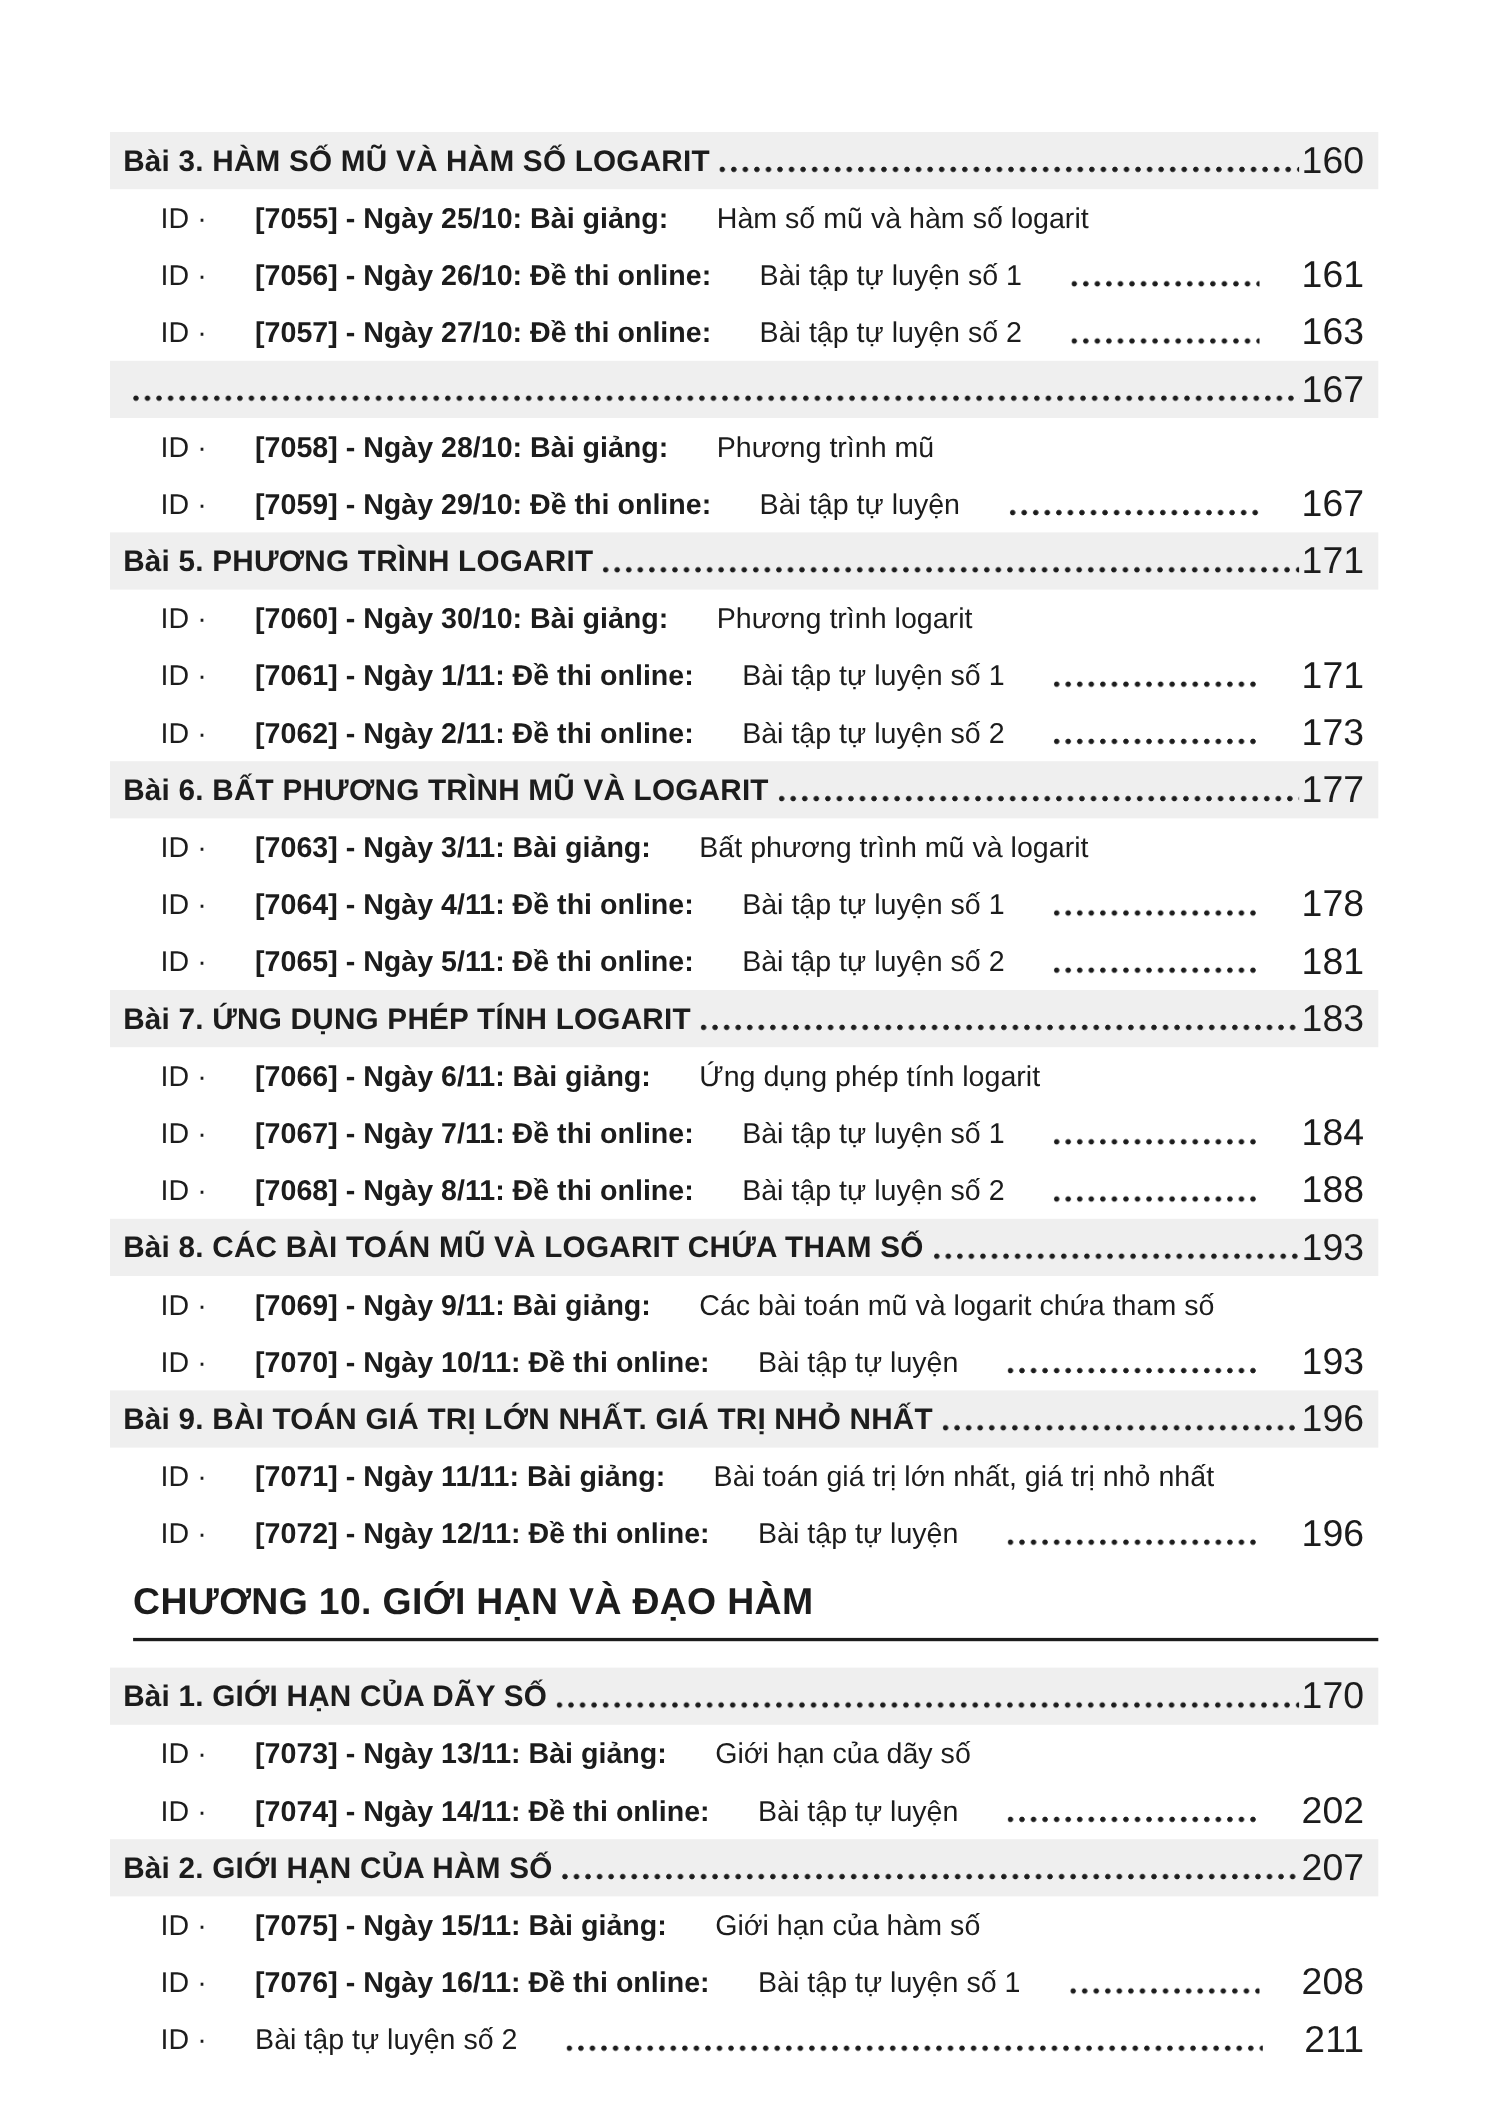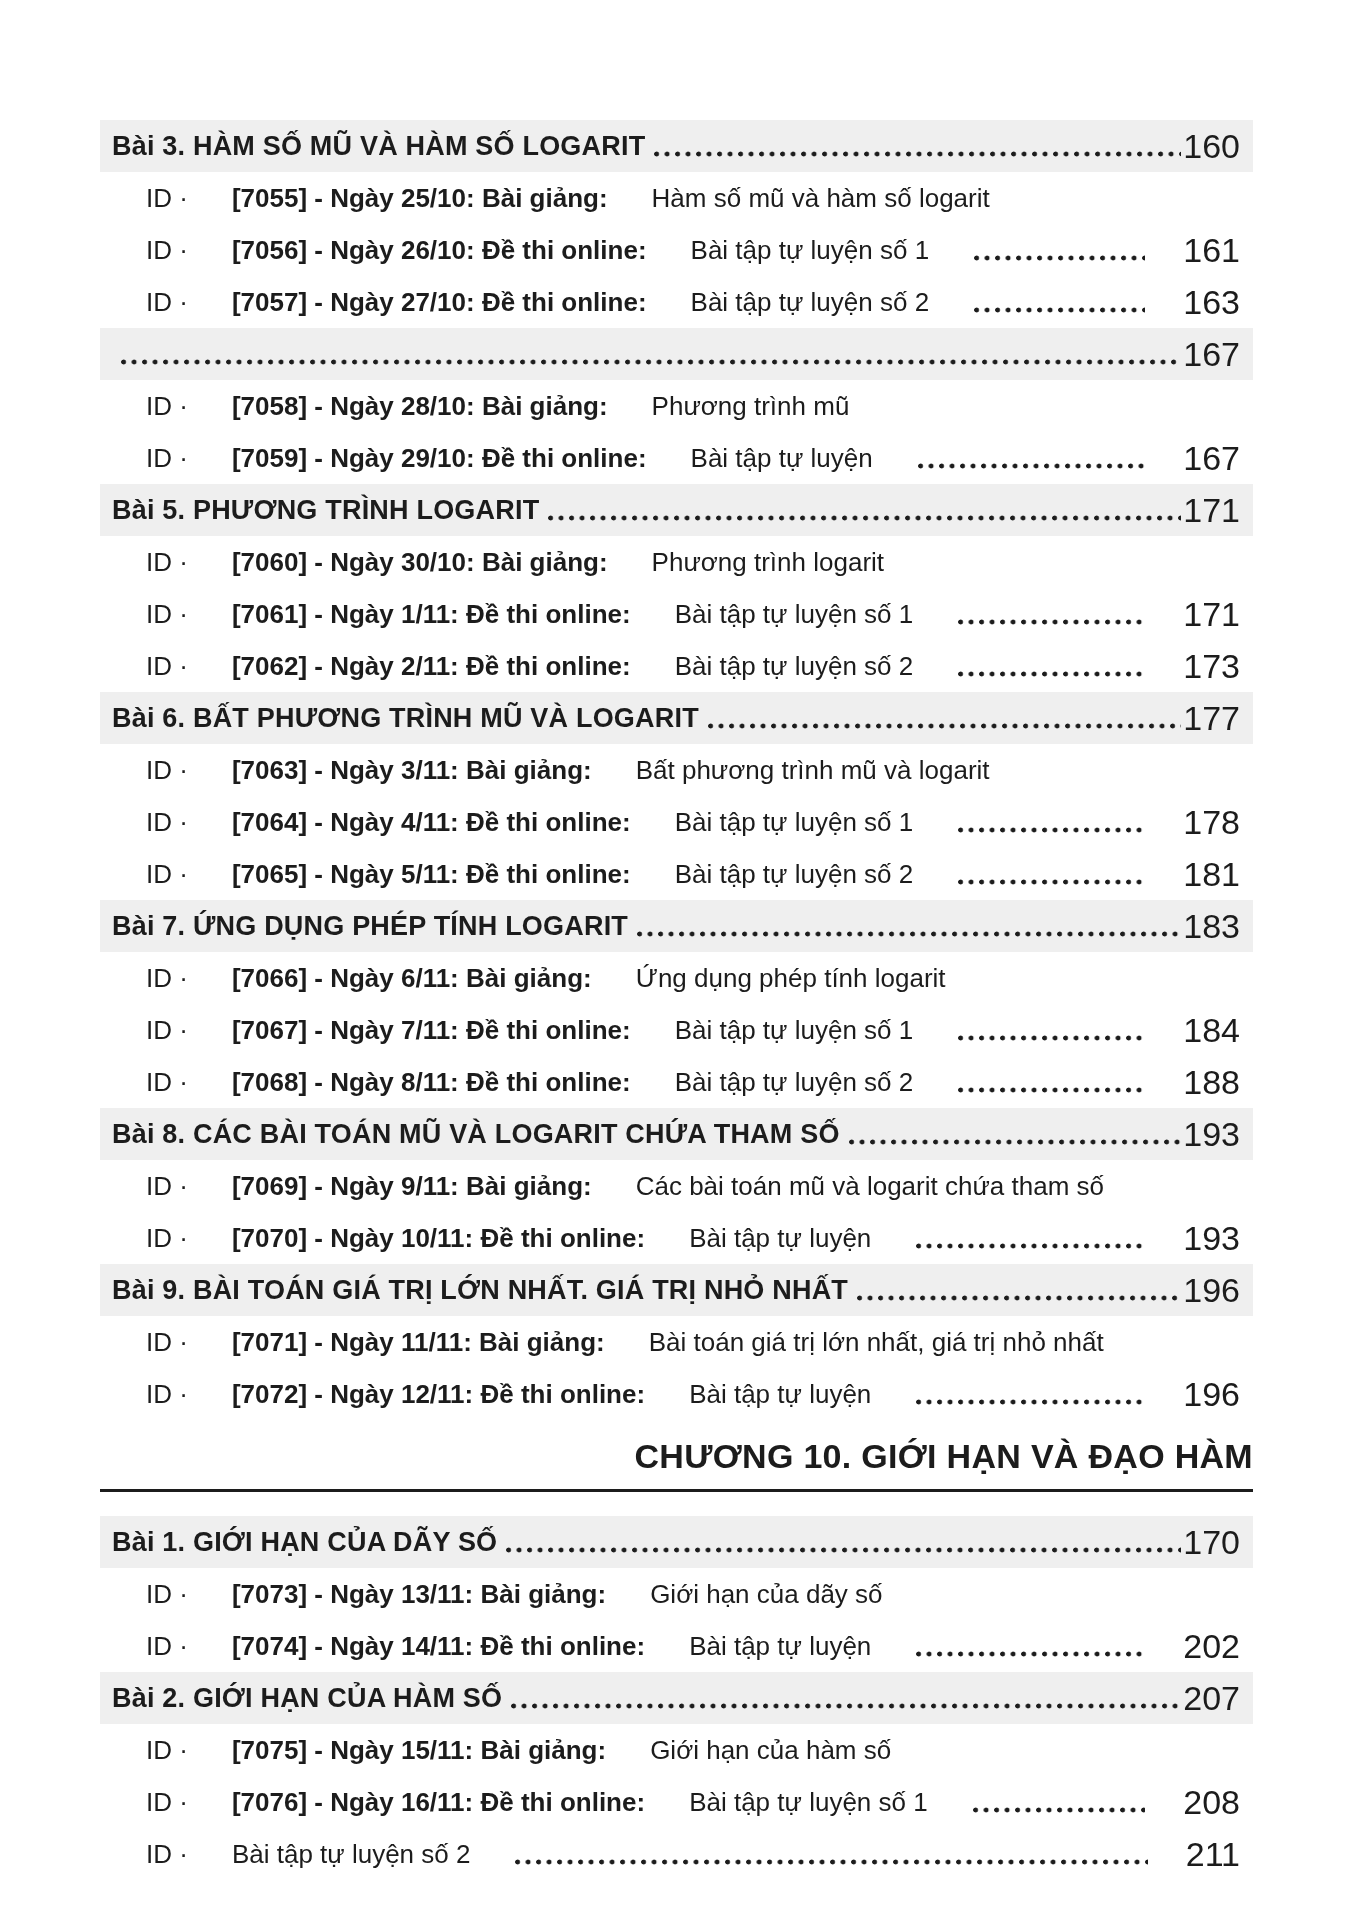--- a/index.html
+++ b/index.html
@@ -14,21 +14,20 @@
     position: absolute;
     top: 0; left: 0;
     width: 1352px; height: 1920px;
     background: #ffffff;
   }
   .toc {
     position: absolute;
     left: 100px;
     top: 120px;
     width: 1153px;
-    text-align: right;
   }
   .row {
     display: flex;
     align-items: center;
     height: 52px;
     white-space: nowrap;
   }
   .row.section {
     background: #efefef;
     padding: 0 13px 0 12px;
@@ -58,20 +57,21 @@
     background-position: left center;
   }
   .page-num {
     font-weight: normal;
     font-size: 34px;
     white-space: nowrap;
   }
   .chapter {
     height: 96px;
     padding-top: 17px;
+    margin-left: 21px;
   }
   .chapter-title {
     font-size: 34px;
     font-weight: bold;
     letter-spacing: 0.3px;
   }
   .chapter-rule {
     border-bottom: 3px solid #1c1c1c;
     margin-top: 13px;
     width: 100%;

